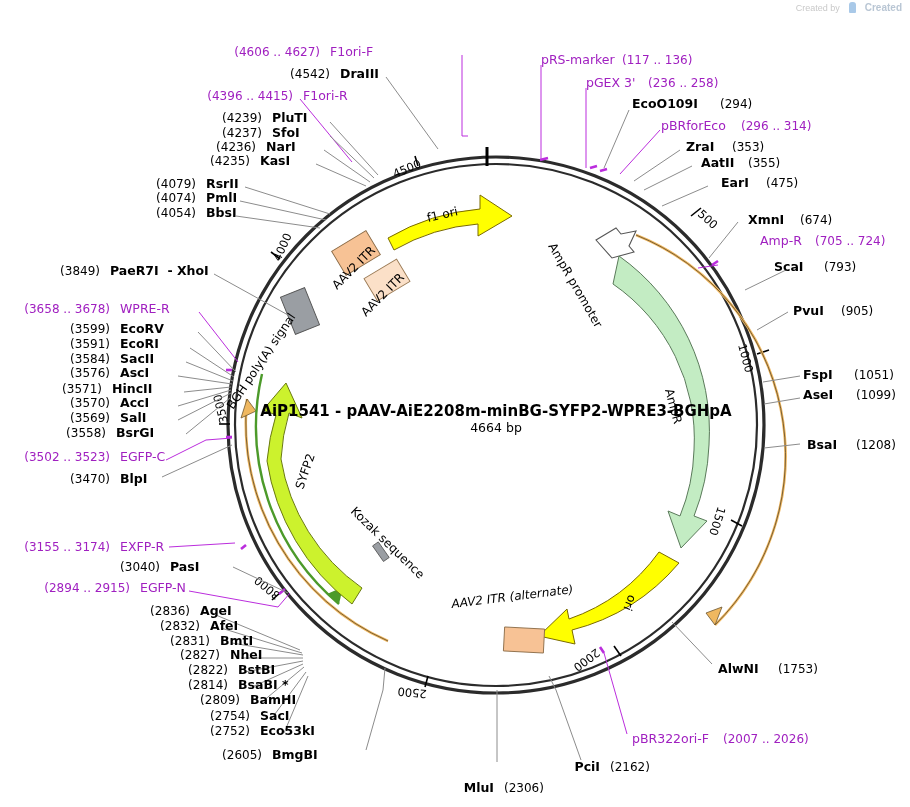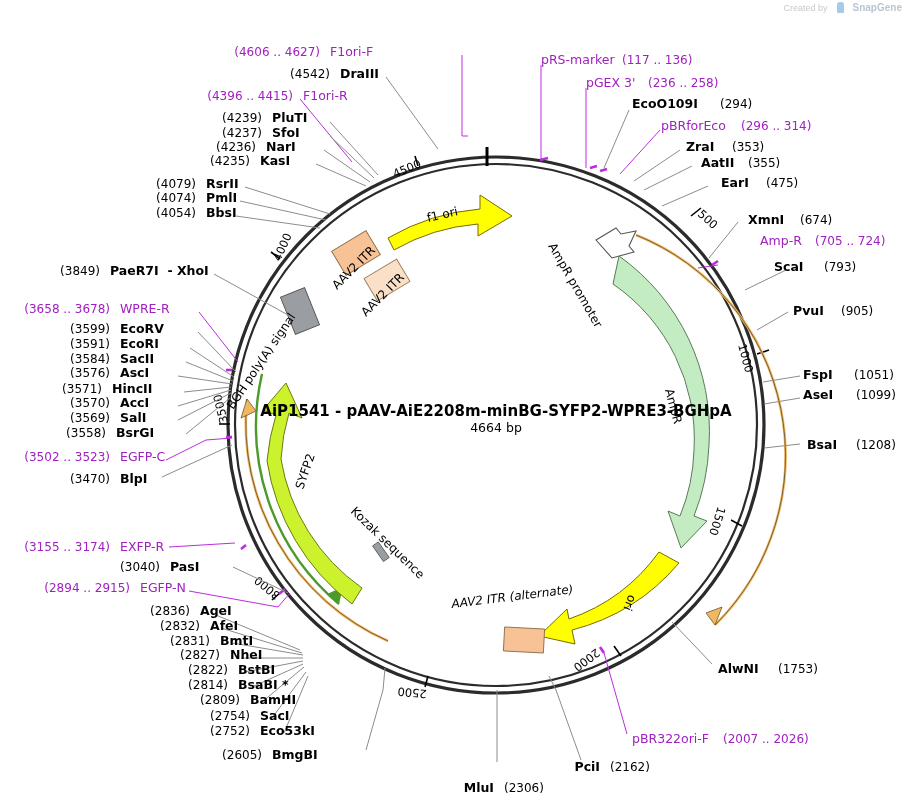--- a/index.html
+++ b/index.html
@@ -22,21 +22,21 @@
   .tick{font-size:11.5px;fill:#000;}
   .inlbl{font-size:12px;fill:#000;}
   .inlbl-i{font-size:12px;fill:#000;font-style:italic;}
 </style>
 </head>
 <body>
 
 <div class="wm">
   <span>Created by</span>
   <span class="wmlogo"></span>
-  <span class="wmname">SnapGene</span>
+  <span class="wmname">Created</span>
 </div>
 
 <svg id="map" viewBox="0 0 910 807">
   <defs>
     <clipPath id="none"></clipPath>
   </defs>
 
   <g>
     <circle cx="496" cy="425" r="268" fill="none" stroke="#2b2b2b" stroke-width="3.2"></circle>
     <circle cx="496" cy="425" r="261" fill="none" stroke="#2b2b2b" stroke-width="2.2"></circle>

